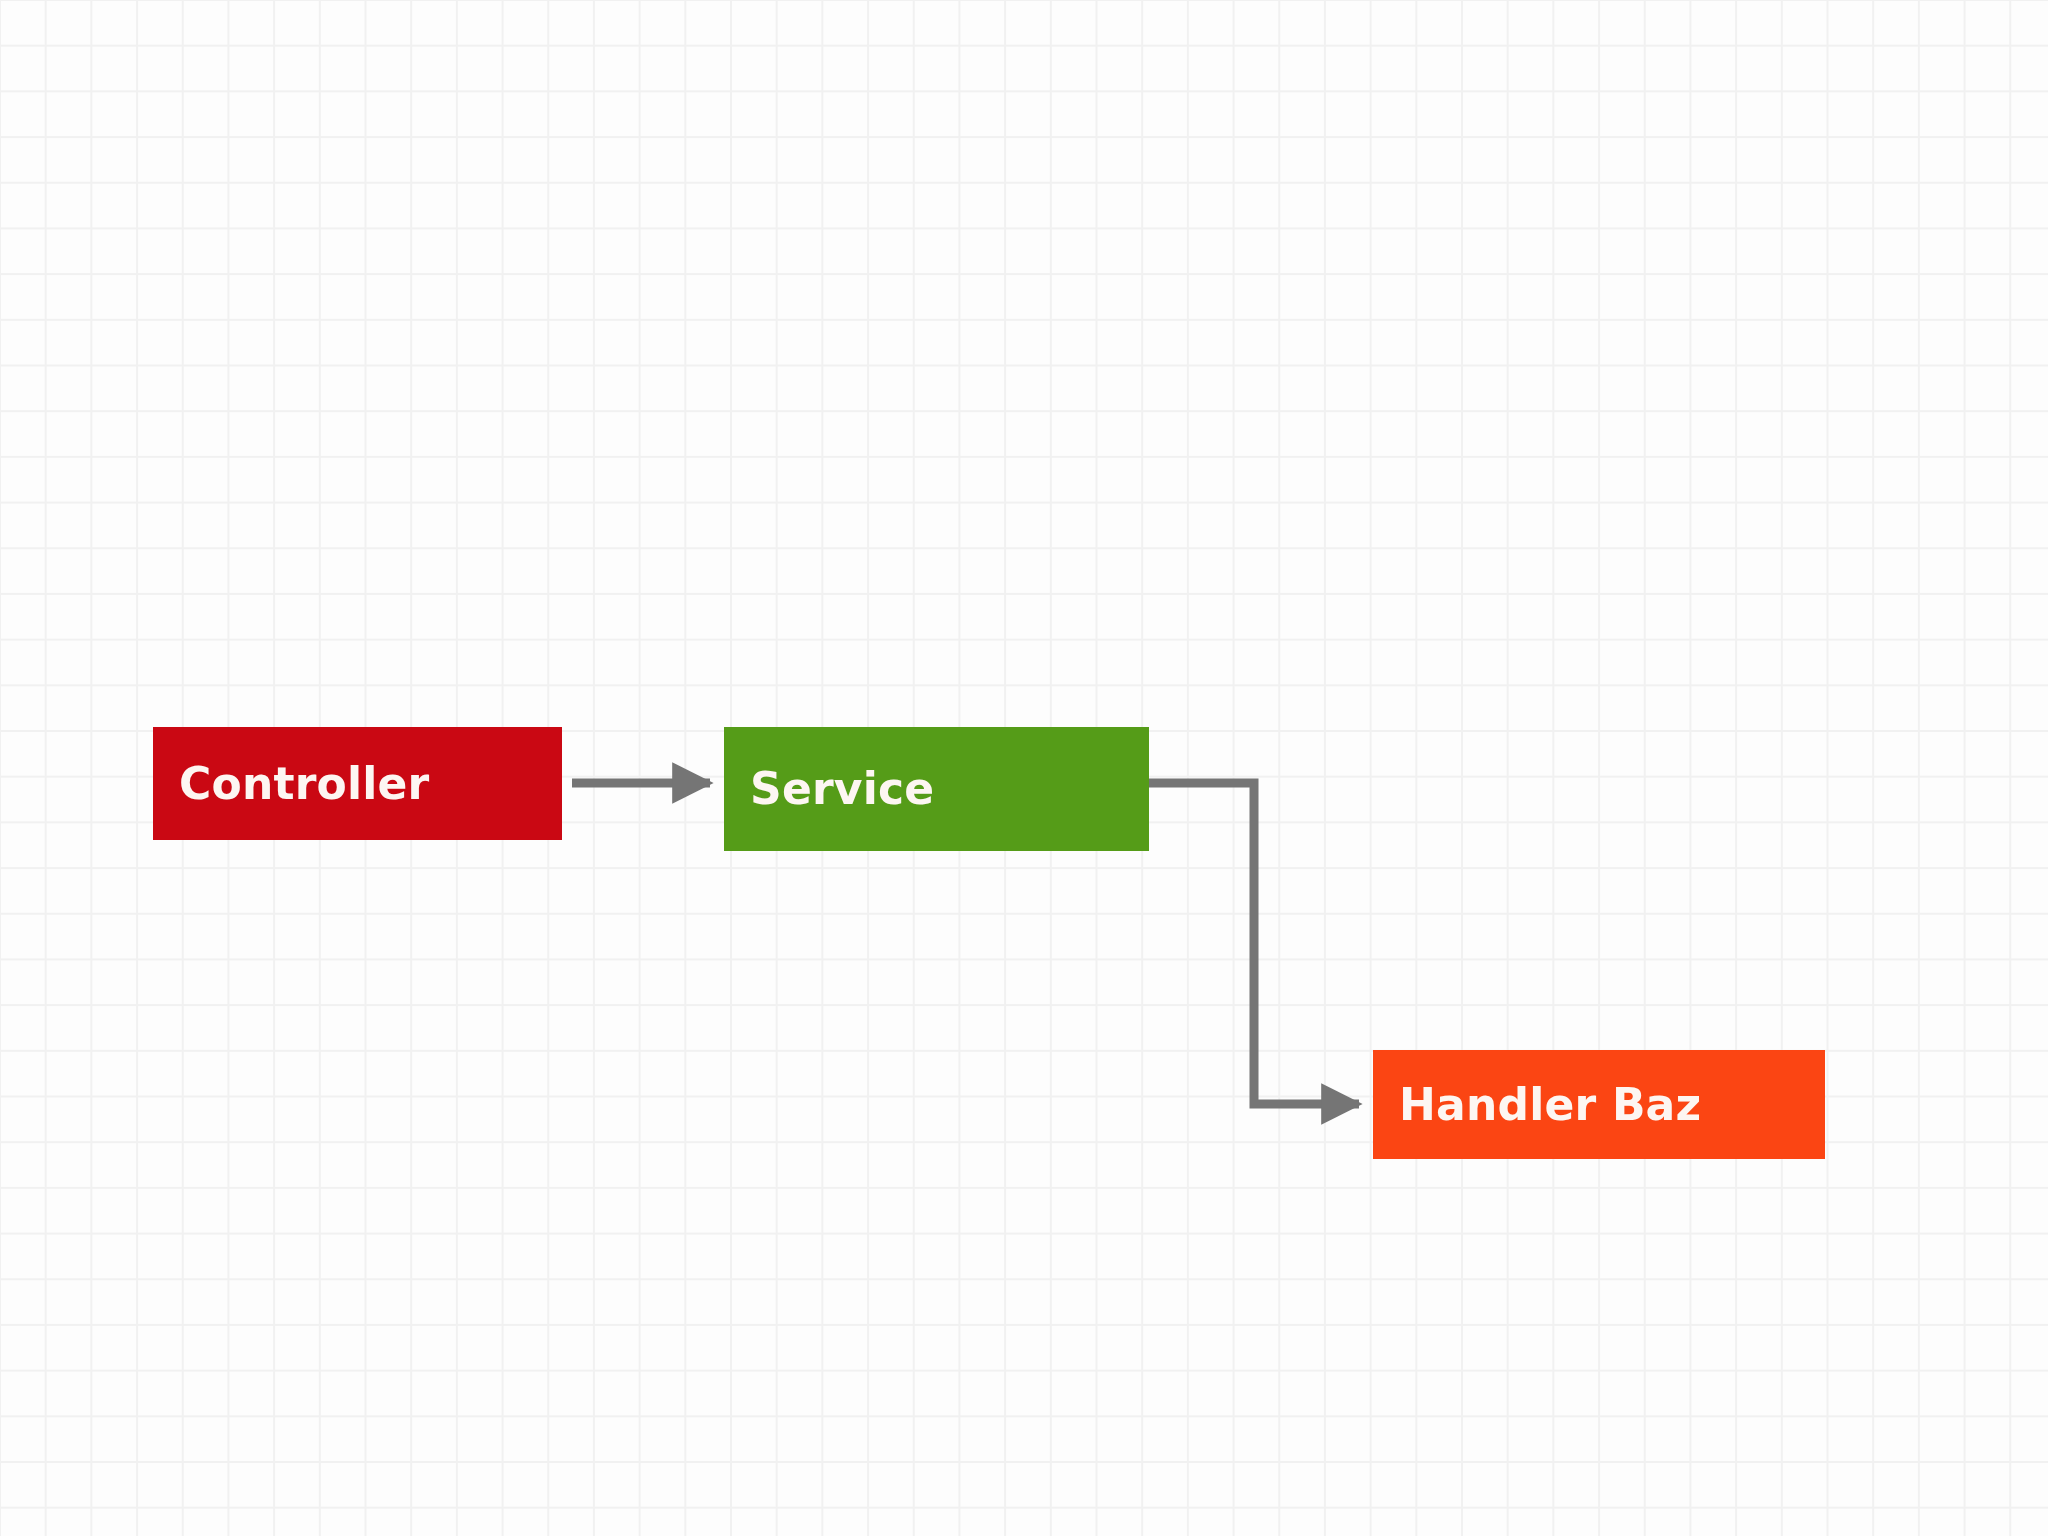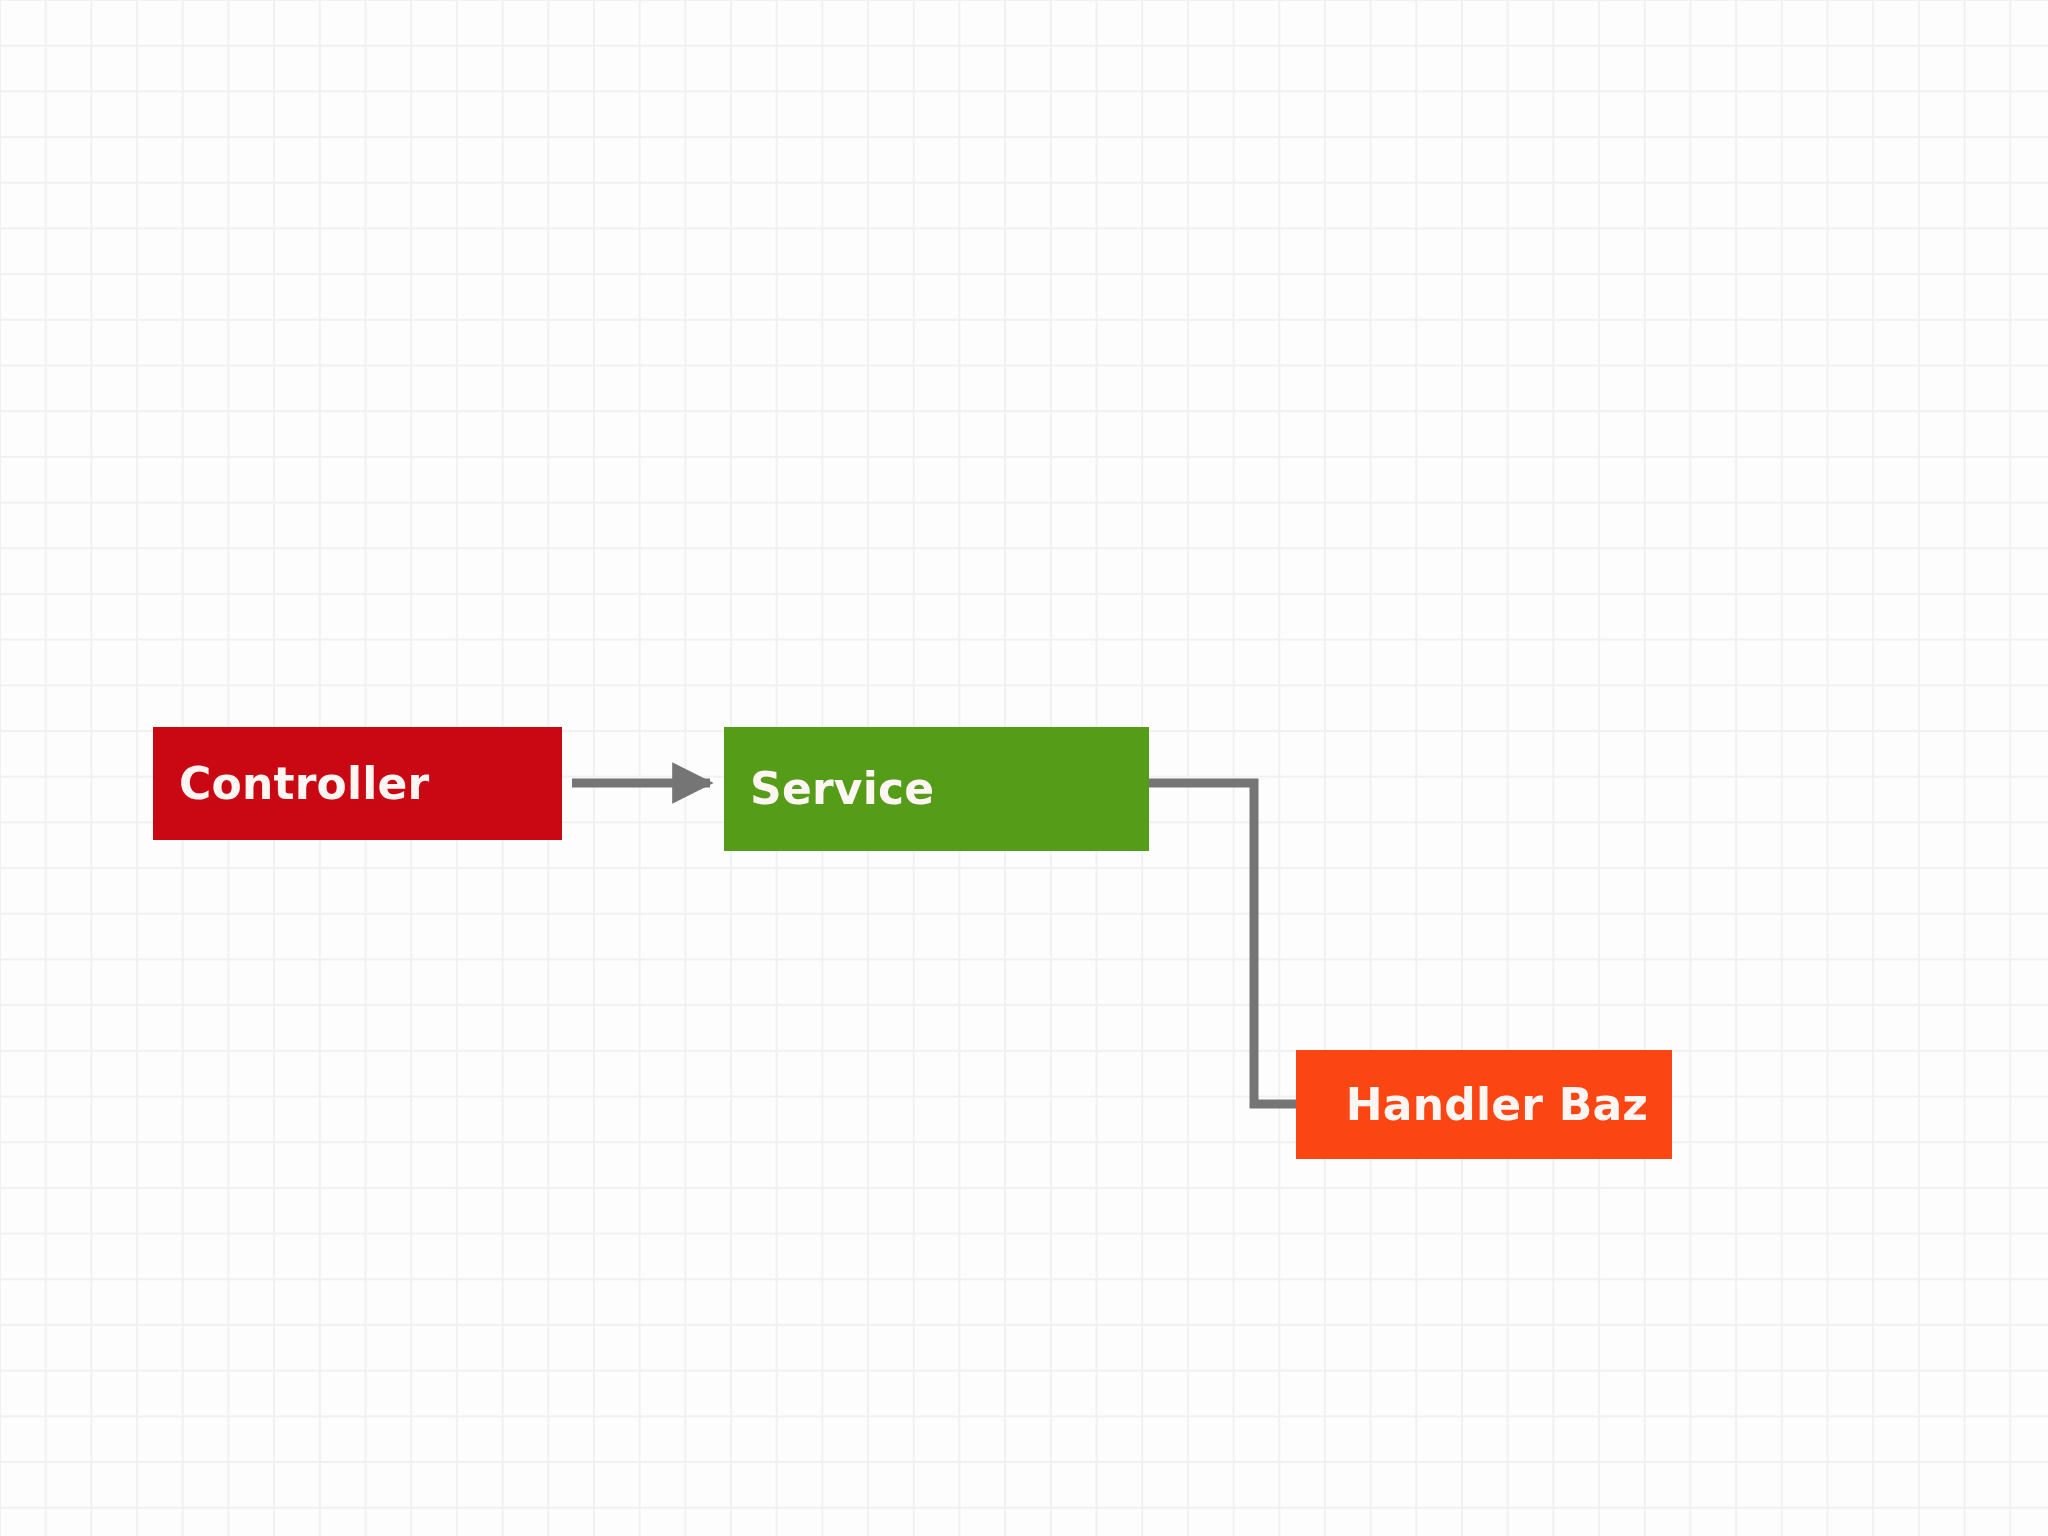--- a/index.html
+++ b/index.html
@@ -53,26 +53,25 @@
     background: #ca0813;
   }
   #node-service {
     left: 724px;
     top: 727px;
     width: 425px;
     height: 124px;
     background: #559c18;
   }
   #node-handler-baz {
-    left: 1296px;
+    left: 1373px;
     top: 1050px;
-    width: 376px;
+    width: 452px;
     height: 109px;
     background: #fb4513;
-    justify-content: center;
   }
 </style>
 </head>
 <body>
 
 <div id="canvas">
 
   <svg id="edges" viewBox="0 0 2048 1536" width="2048" height="1536" xmlns="http://www.w3.org/2000/svg">
     <defs>
       <marker id="arrowhead" markerWidth="5" markerHeight="5" refX="4.2" refY="2.5" orient="auto" markerUnits="strokeWidth">

